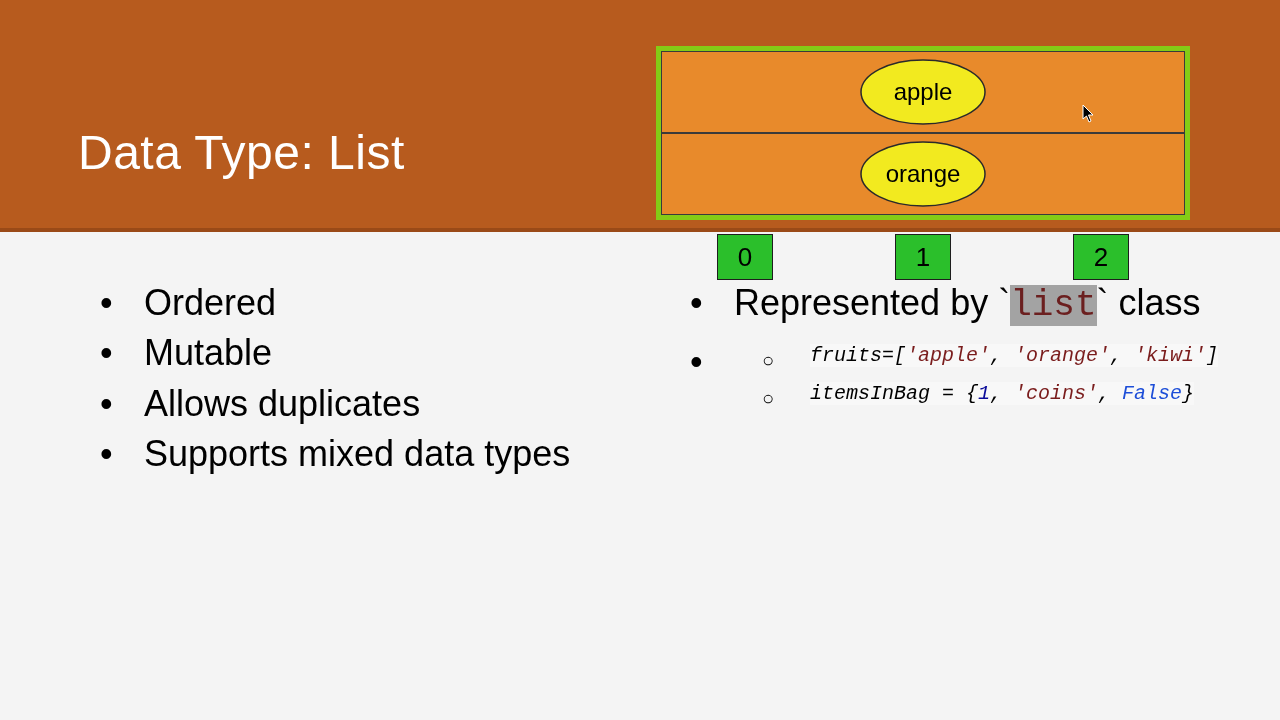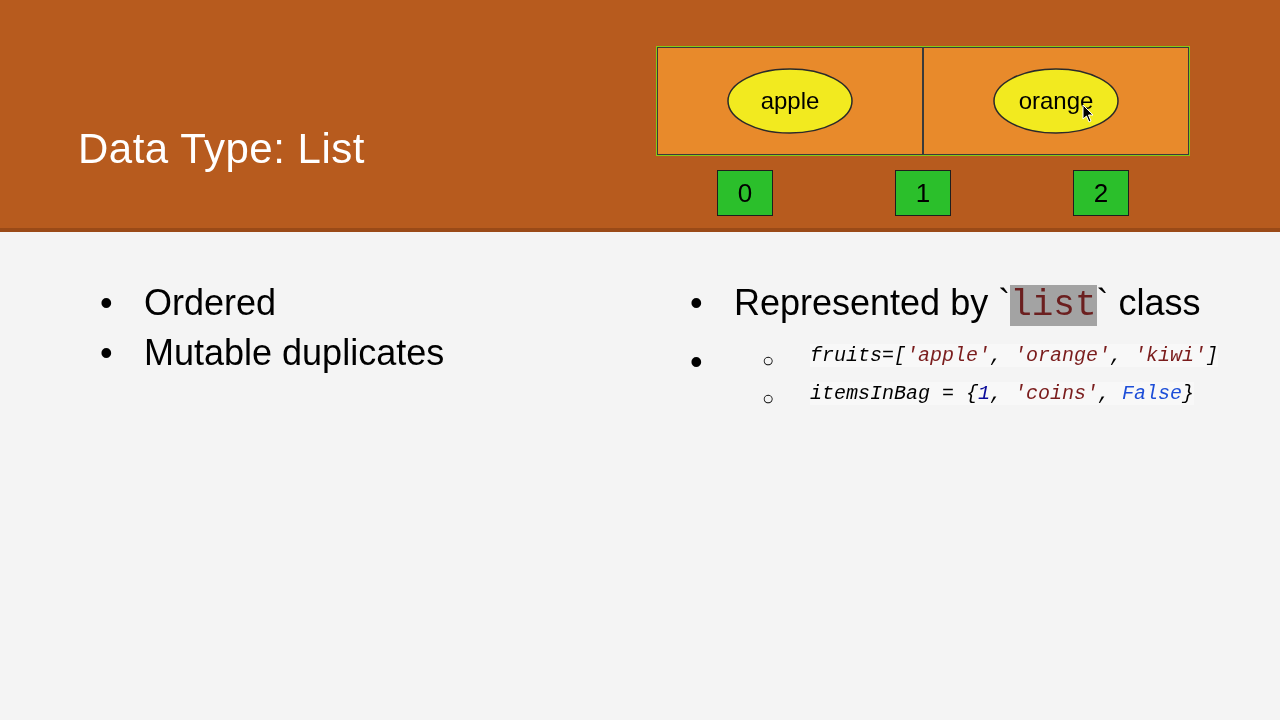--- a/index.html
+++ b/index.html
@@ -15,33 +15,34 @@
     width: 100%;
     height: 232px;
     background: #b75b1e;
     border-bottom: 4px solid #9a4a17;
   }
   .title {
     position: absolute;
     left: 78px;
     top: 125px;
     color: #ffffff;
-    font-size: 42px;
+    font-size: 48px;
     font-weight: 400;
     letter-spacing: 0.5px;
   }
   .list-diagram {
     position: absolute;
     top: 46px;
     left: 656px;
     width: 534px;
   }
   .cells-row {
     display: flex;
-    border: 1px solid #84cc16;
+    border: 5px solid #84cc16;
+    flex-direction: column;
   }
   .cell {
     flex: 1;
     height: 108px;
     background: #e88a2b;
     border: 1px solid #3a3a3a;
     display: flex;
     align-items: center;
     justify-content: center;
   }
@@ -169,21 +170,23 @@
       <div class="idx-box">1</div>
       <div class="idx-box">2</div>
     </div>
   </div>
 </div>
 
 <div class="body">
   <div class="col-left">
     <ul class="bullets">
       <li>Ordered</li>
-      <li>Mutable duplicates</li>
+      <li>Mutable</li>
+      <li>Allows duplicates</li>
+      <li>Supports mixed data types</li>
     </ul>
   </div>
 
   <div class="col-right">
     <ul class="bullets">
       <li>
         <span class="kw-class-text">
           <span>Represented by `</span><span class="code-inline">list</span><span>` class</span>
         </span>
       </li>

